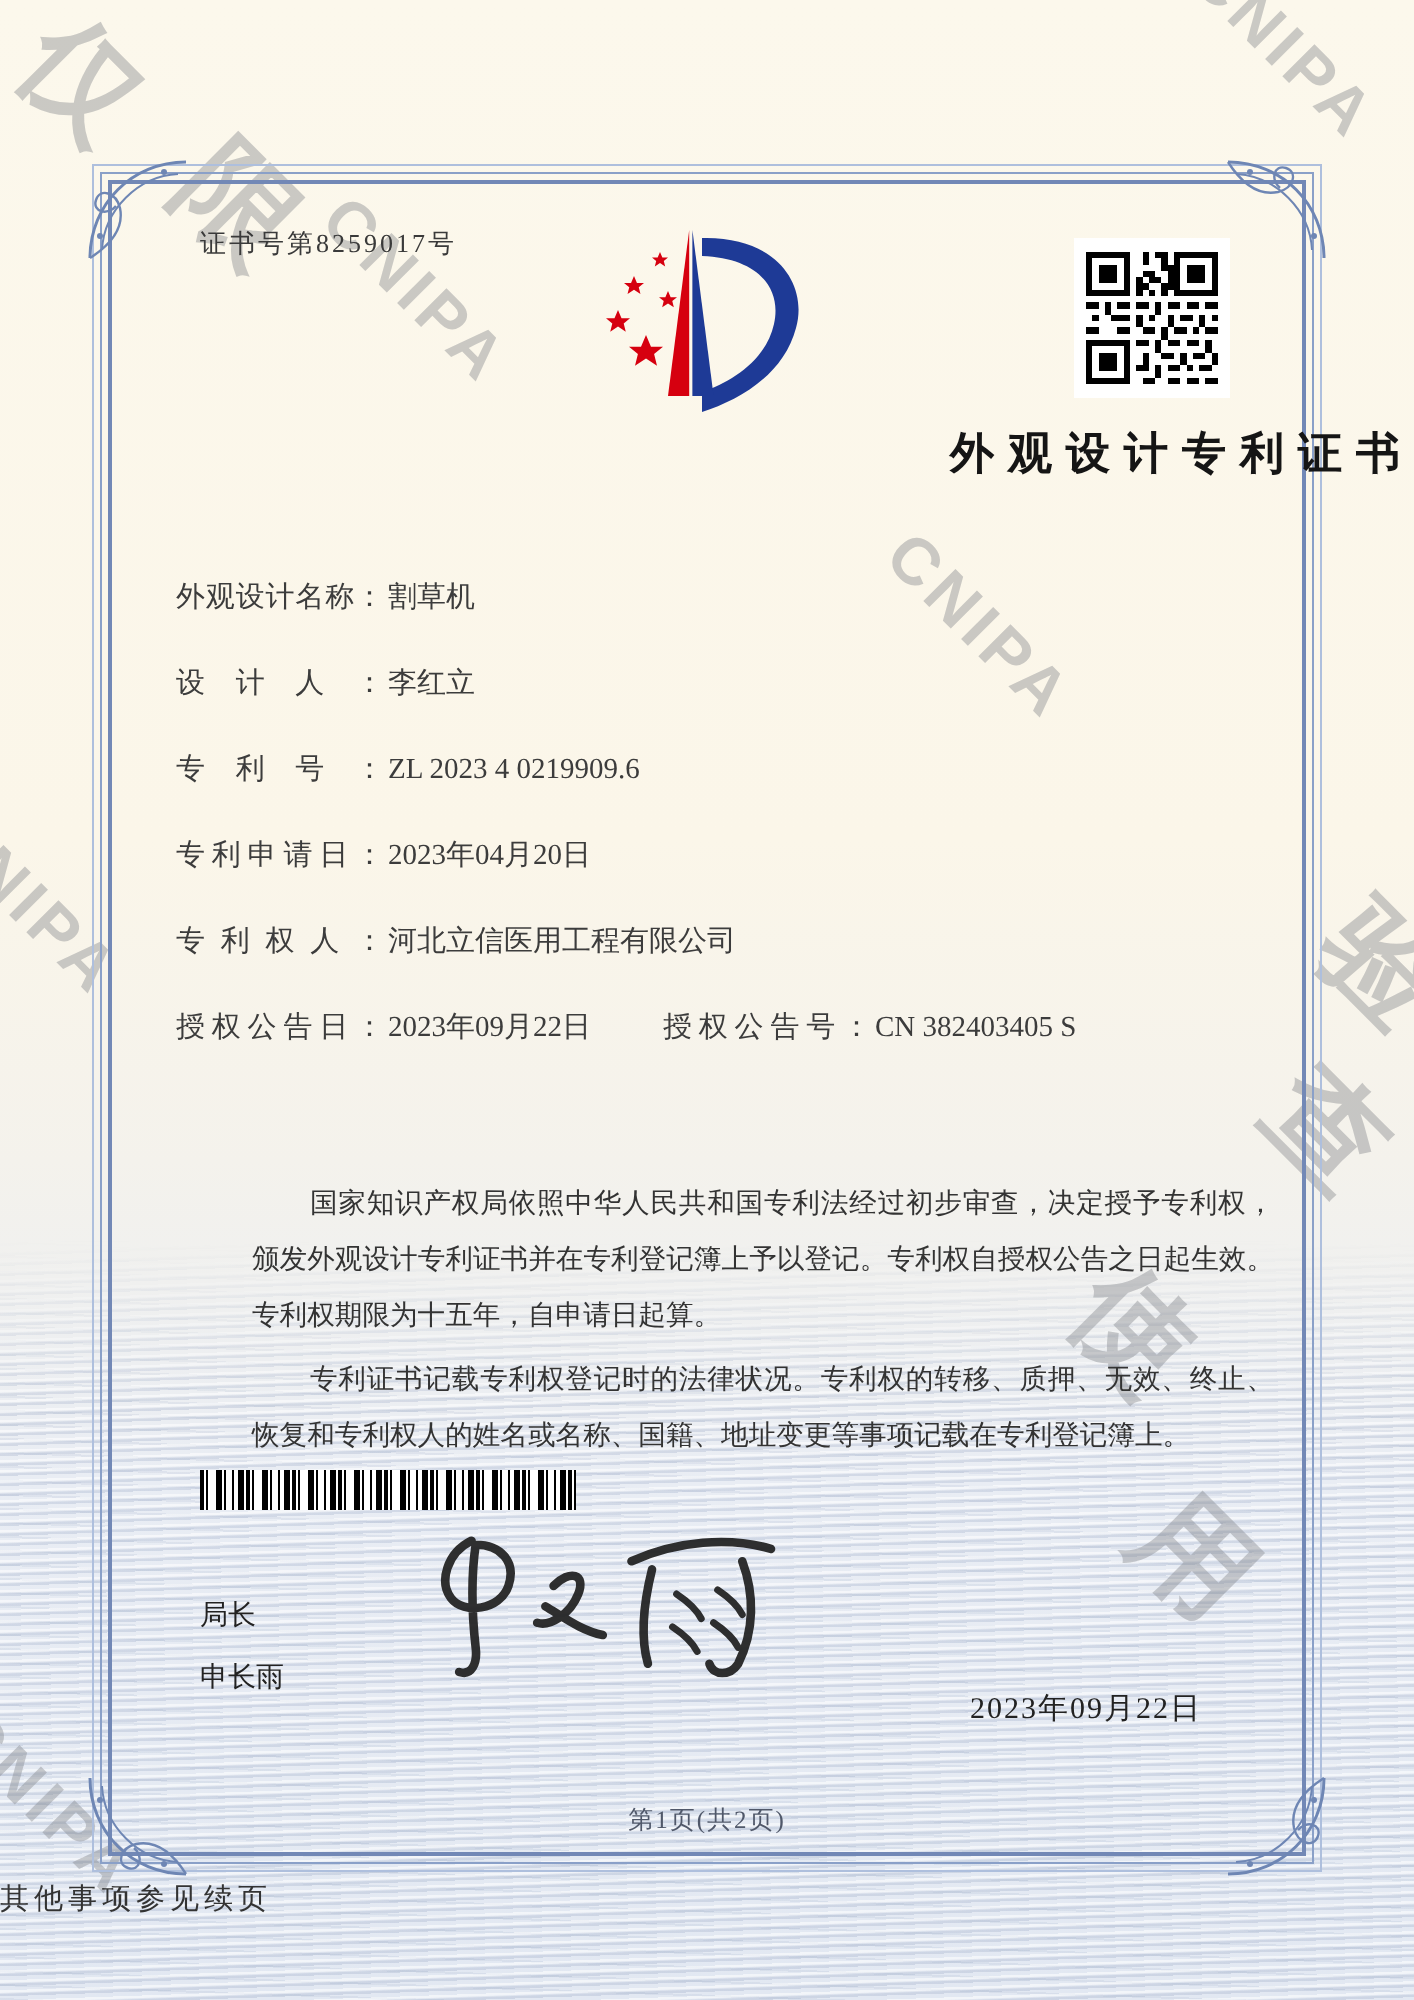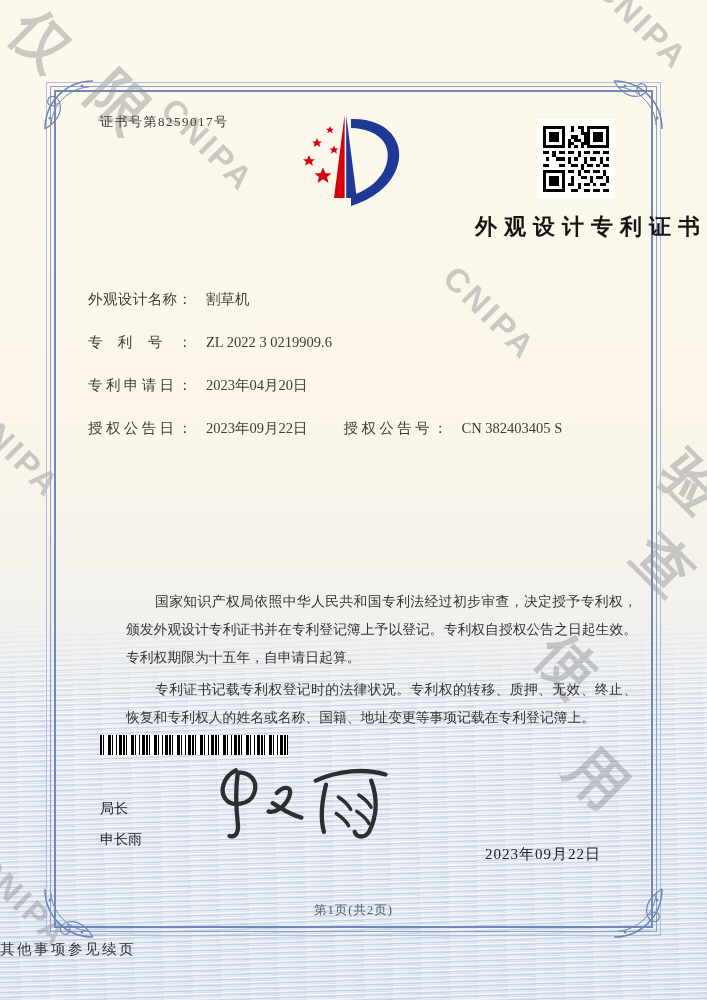--- a/index.html
+++ b/index.html
@@ -40,21 +40,21 @@
   .inner{position:absolute;inset:0;z-index:4;}
   .certno{position:absolute;left:100px;top:113px;font-size:13px;letter-spacing:1.5px;color:#3a3a3a;}
   .logo{position:absolute;left:296px;top:108px;width:120px;height:102px;}
   .qr{position:absolute;left:537px;top:119px;width:78px;height:80px;background:#fff;display:flex;align-items:center;justify-content:center;}
   .qr svg{width:66px;height:66px;}
   .title{position:absolute;top:212px;left:0;width:100%;text-align:right;
     font-size:22px;font-weight:bold;letter-spacing:7px;color:#151515;}
   .fields{position:absolute;left:88px;right:64px;top:289px;font-size:14.5px;color:#3c3c3c;}
   .row{margin-bottom:23px;line-height:20px;white-space:nowrap;}
   .f-label{display:inline-block;width:104px;text-align:justify;text-align-last:justify;vertical-align:top;}
-  .f-value{margin-left:14px;text-align:right;}
+  .f-value{margin-left:2px;text-align:right;}
   .f-label2{display:inline-block;width:104px;text-align:justify;text-align-last:justify;margin-left:36px;vertical-align:top;}
   .bodytext{position:absolute;left:78px;right:70px;top:588px;font-size:13.8px;line-height:28px;color:#333;text-align:justify;margin-left:48px;}
   .bodytext p{margin:0;text-indent:2.1em;}
   .bodytext p + p{margin-top:4px;}
   .barcode{position:absolute;left:100px;top:735px;width:188px;height:20px;
     background:repeating-linear-gradient(90deg,
       #000 0 2px,#fff 2px 3px,#000 3px 4px,#fff 4px 8px,#000 8px 11px,#fff 11px 12px,
       #000 12px 13px,#fff 13px 16px,#000 16px 17px,#fff 17px 19px,#000 19px 22px,#fff 22px 23px);}
   .officer{position:absolute;left:100px;top:793px;font-size:14px;color:#222;line-height:31px;}
   .sig{position:absolute;left:205px;top:756px;width:200px;height:98px;}
@@ -151,24 +151,30 @@
       </svg>
     </div>
 
     <div class="title">外观设计专利证书</div>
 
     <div class="fields">
       <div class="row">
         <span class="f-label">外观设计名称：</span><span class="f-value">割草机</span>
       </div>
       <div class="row">
-        <span class="f-label">专利号：</span><span class="f-value">ZL 2022 3 0219909.6</span>
+        <span class="f-label">设计人：</span><span class="f-value">李红立</span>
+      </div>
+      <div class="row">
+        <span class="f-label">专利号：</span><span class="f-value">ZL 2023 4 0219909.6</span>
       </div>
       <div class="row">
         <span class="f-label">专利申请日：</span><span class="f-value">2023年04月20日</span>
+      </div>
+      <div class="row">
+        <span class="f-label">专利权人：</span><span class="f-value">河北立信医用工程有限公司</span>
       </div>
       <div class="row">
         <span class="f-label">授权公告日：</span><span class="f-value">2023年09月22日</span><span class="f-label2">授权公告号：</span><span class="f-value">CN 382403405 S</span>
       </div>
     </div>
 
     <div class="bodytext">
       <p>国家知识产权局依照中华人民共和国专利法经过初步审查，决定授予专利权，颁发外观设计专利证书并在专利登记簿上予以登记。专利权自授权公告之日起生效。专利权期限为十五年，自申请日起算。</p>
       <p>专利证书记载专利权登记时的法律状况。专利权的转移、质押、无效、终止、恢复和专利权人的姓名或名称、国籍、地址变更等事项记载在专利登记簿上。</p>
     </div>

